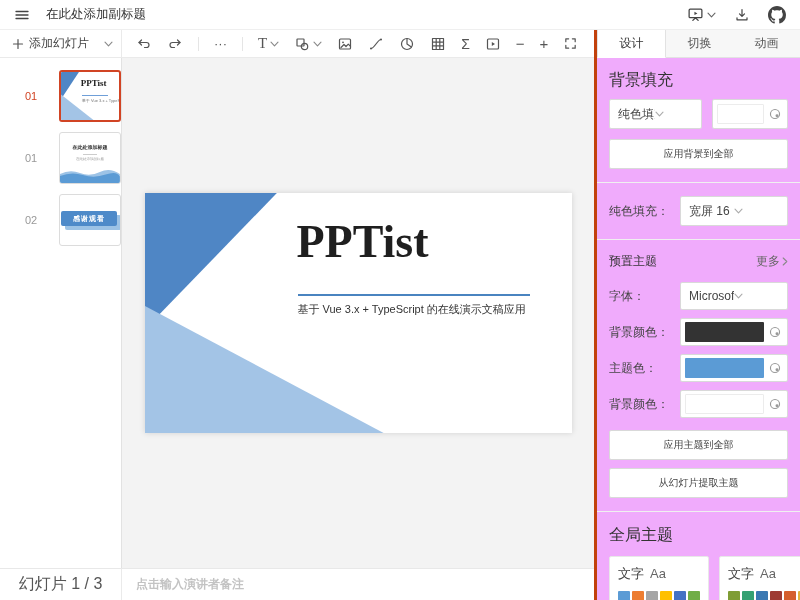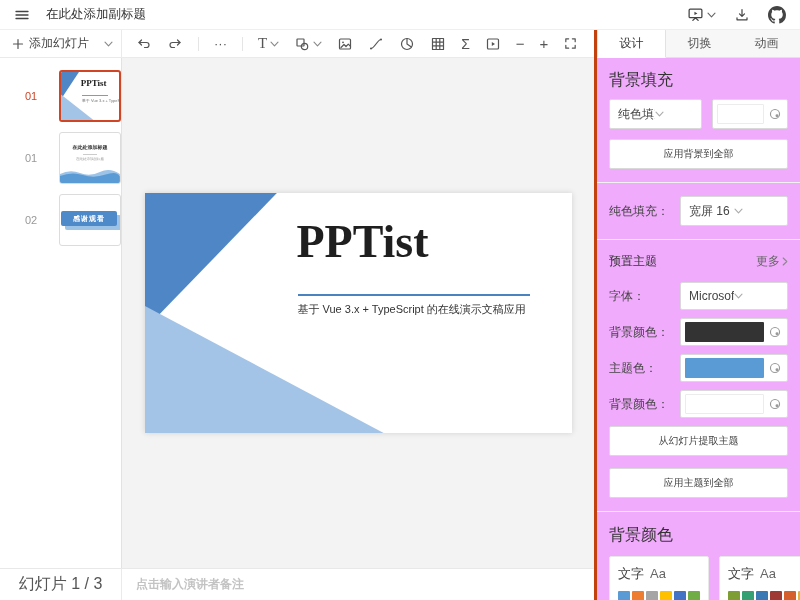--- a/index.html
+++ b/index.html
@@ -404,26 +404,26 @@
             <span class="color-bar lightb" style="background-color: rgb(255, 255, 255);"></span>
             <span class="icon">
               <svg width="14" height="14" viewBox="0 0 16 16" fill="none">
                   <circle cx="8" cy="8" r="5.2" stroke="#999" stroke-width="1.3"></circle>
                   <circle cx="10.3" cy="9.9" r="1.7" fill="#999"></circle>
                 </svg>
             </span>
           </div>
         </div>
 
+        <button class="w-btn mt12">应用主题到全部</button>
         <button class="w-btn mt8">从幻灯片提取主题</button>
-        <button class="w-btn mt12">应用主题到全部</button>
 
         <div class="divider"></div>
 
-        <div class="sec-label">背景颜色</div>
+        <div class="sec-label">全局主题</div>
 
         <div class="cards">
           <div class="card">
             <div class="card-text">
               <span>文字</span>
               <span class="card-aa">Aa</span>
             </div>
             <div class="swatches">
               <span class="swatch" style="background-color: rgb(91, 155, 213);"></span>
               <span class="swatch" style="background-color: rgb(237, 125, 49);"></span>

